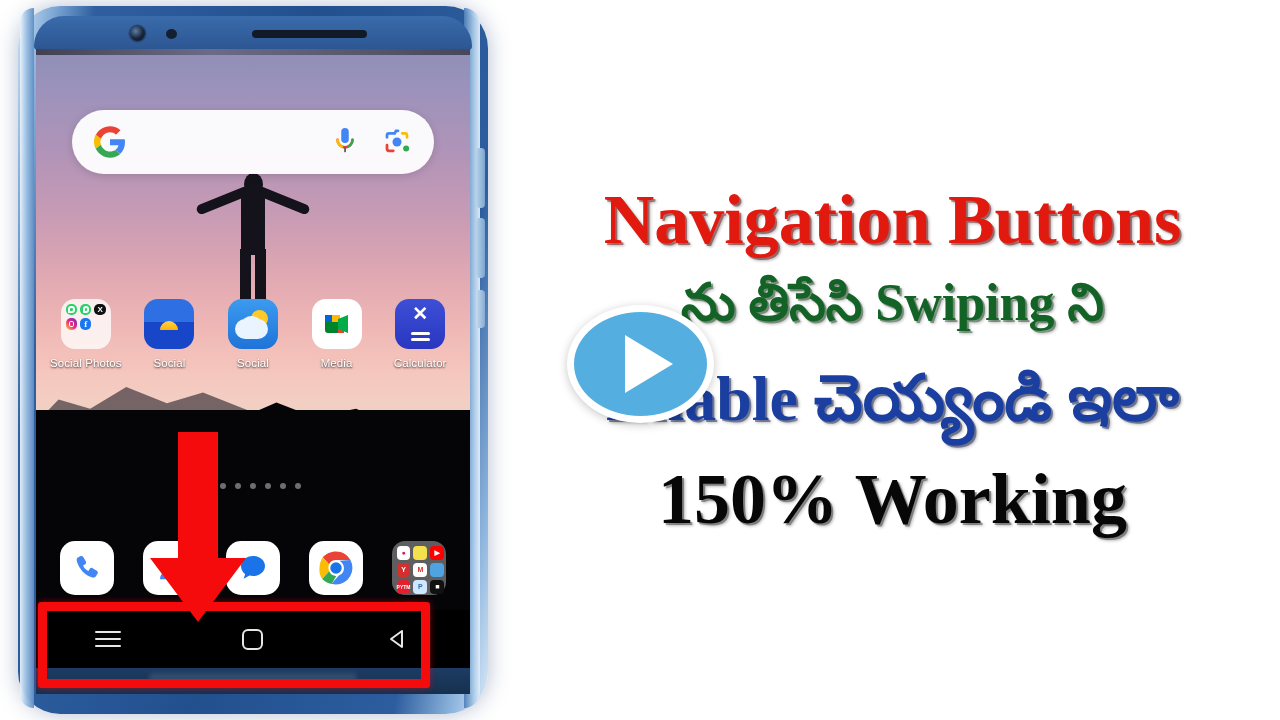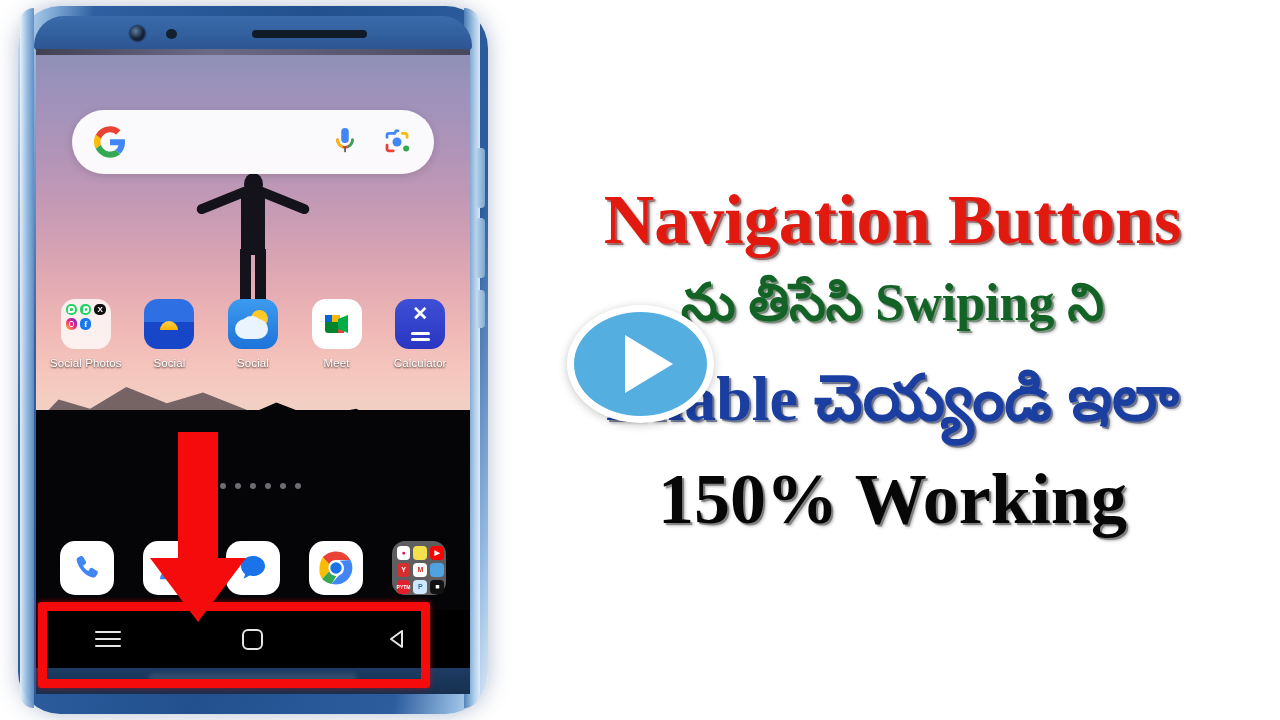--- a/index.html
+++ b/index.html
@@ -336,21 +336,21 @@
         <div class="app">
           <div class="app-icon ic-meet">
             <svg viewBox="0 0 36 30" width="36" height="30">
               <path fill="#00832D" d="M6 6h13v18H9a3 3 0 0 1-3-3z"></path>
               <path fill="#0066DA" d="M6 6h7v7H6z"></path>
               <path fill="#FFBA00" d="M13 6h8v7h-8z"></path>
               <path fill="#E94235" d="M19 13h6v11h-6z"></path>
               <path fill="#00AC47" d="M19 10l10-4v18l-10-4z"></path>
             </svg>
           </div>
-          <div class="app-label">Meet</div>
+          <div class="app-label">Media</div>
         </div>
 
         <div class="app">
           <div class="app-icon ic-calc">
             <div class="calc-x">✕</div>
             <div class="calc-eq">
                 <span></span>
                 <span></span>
               </div>
           </div>

